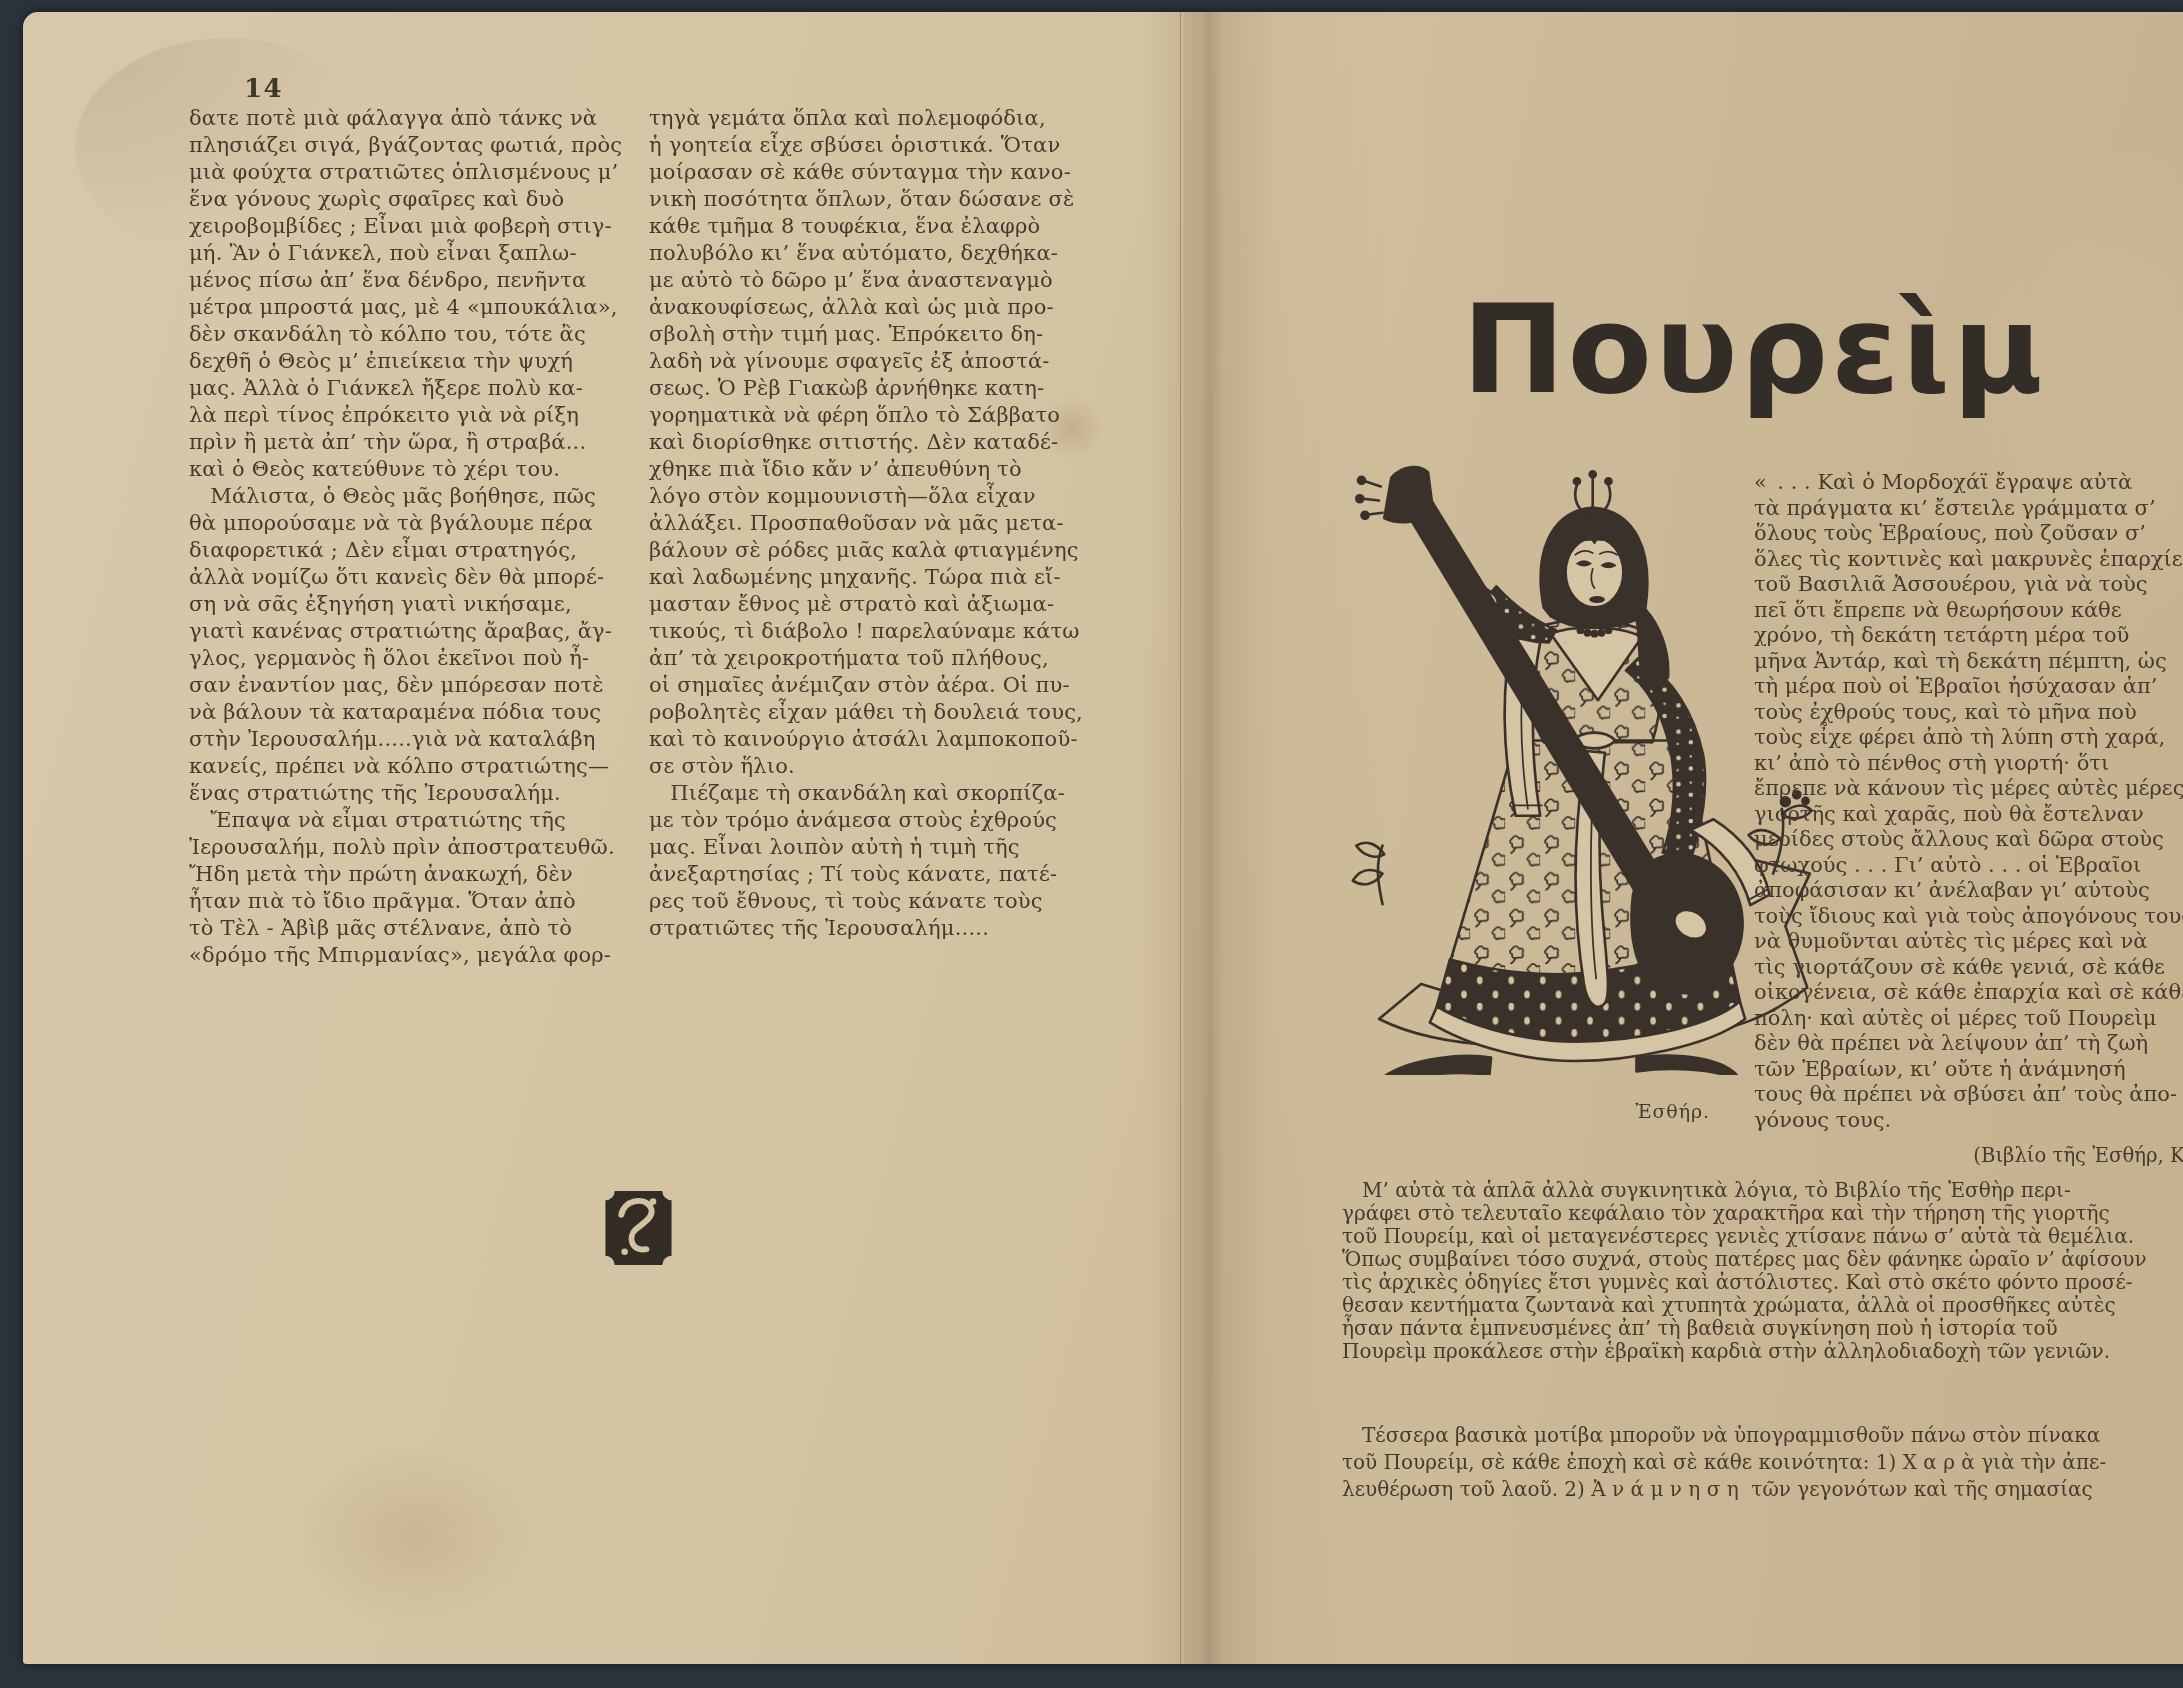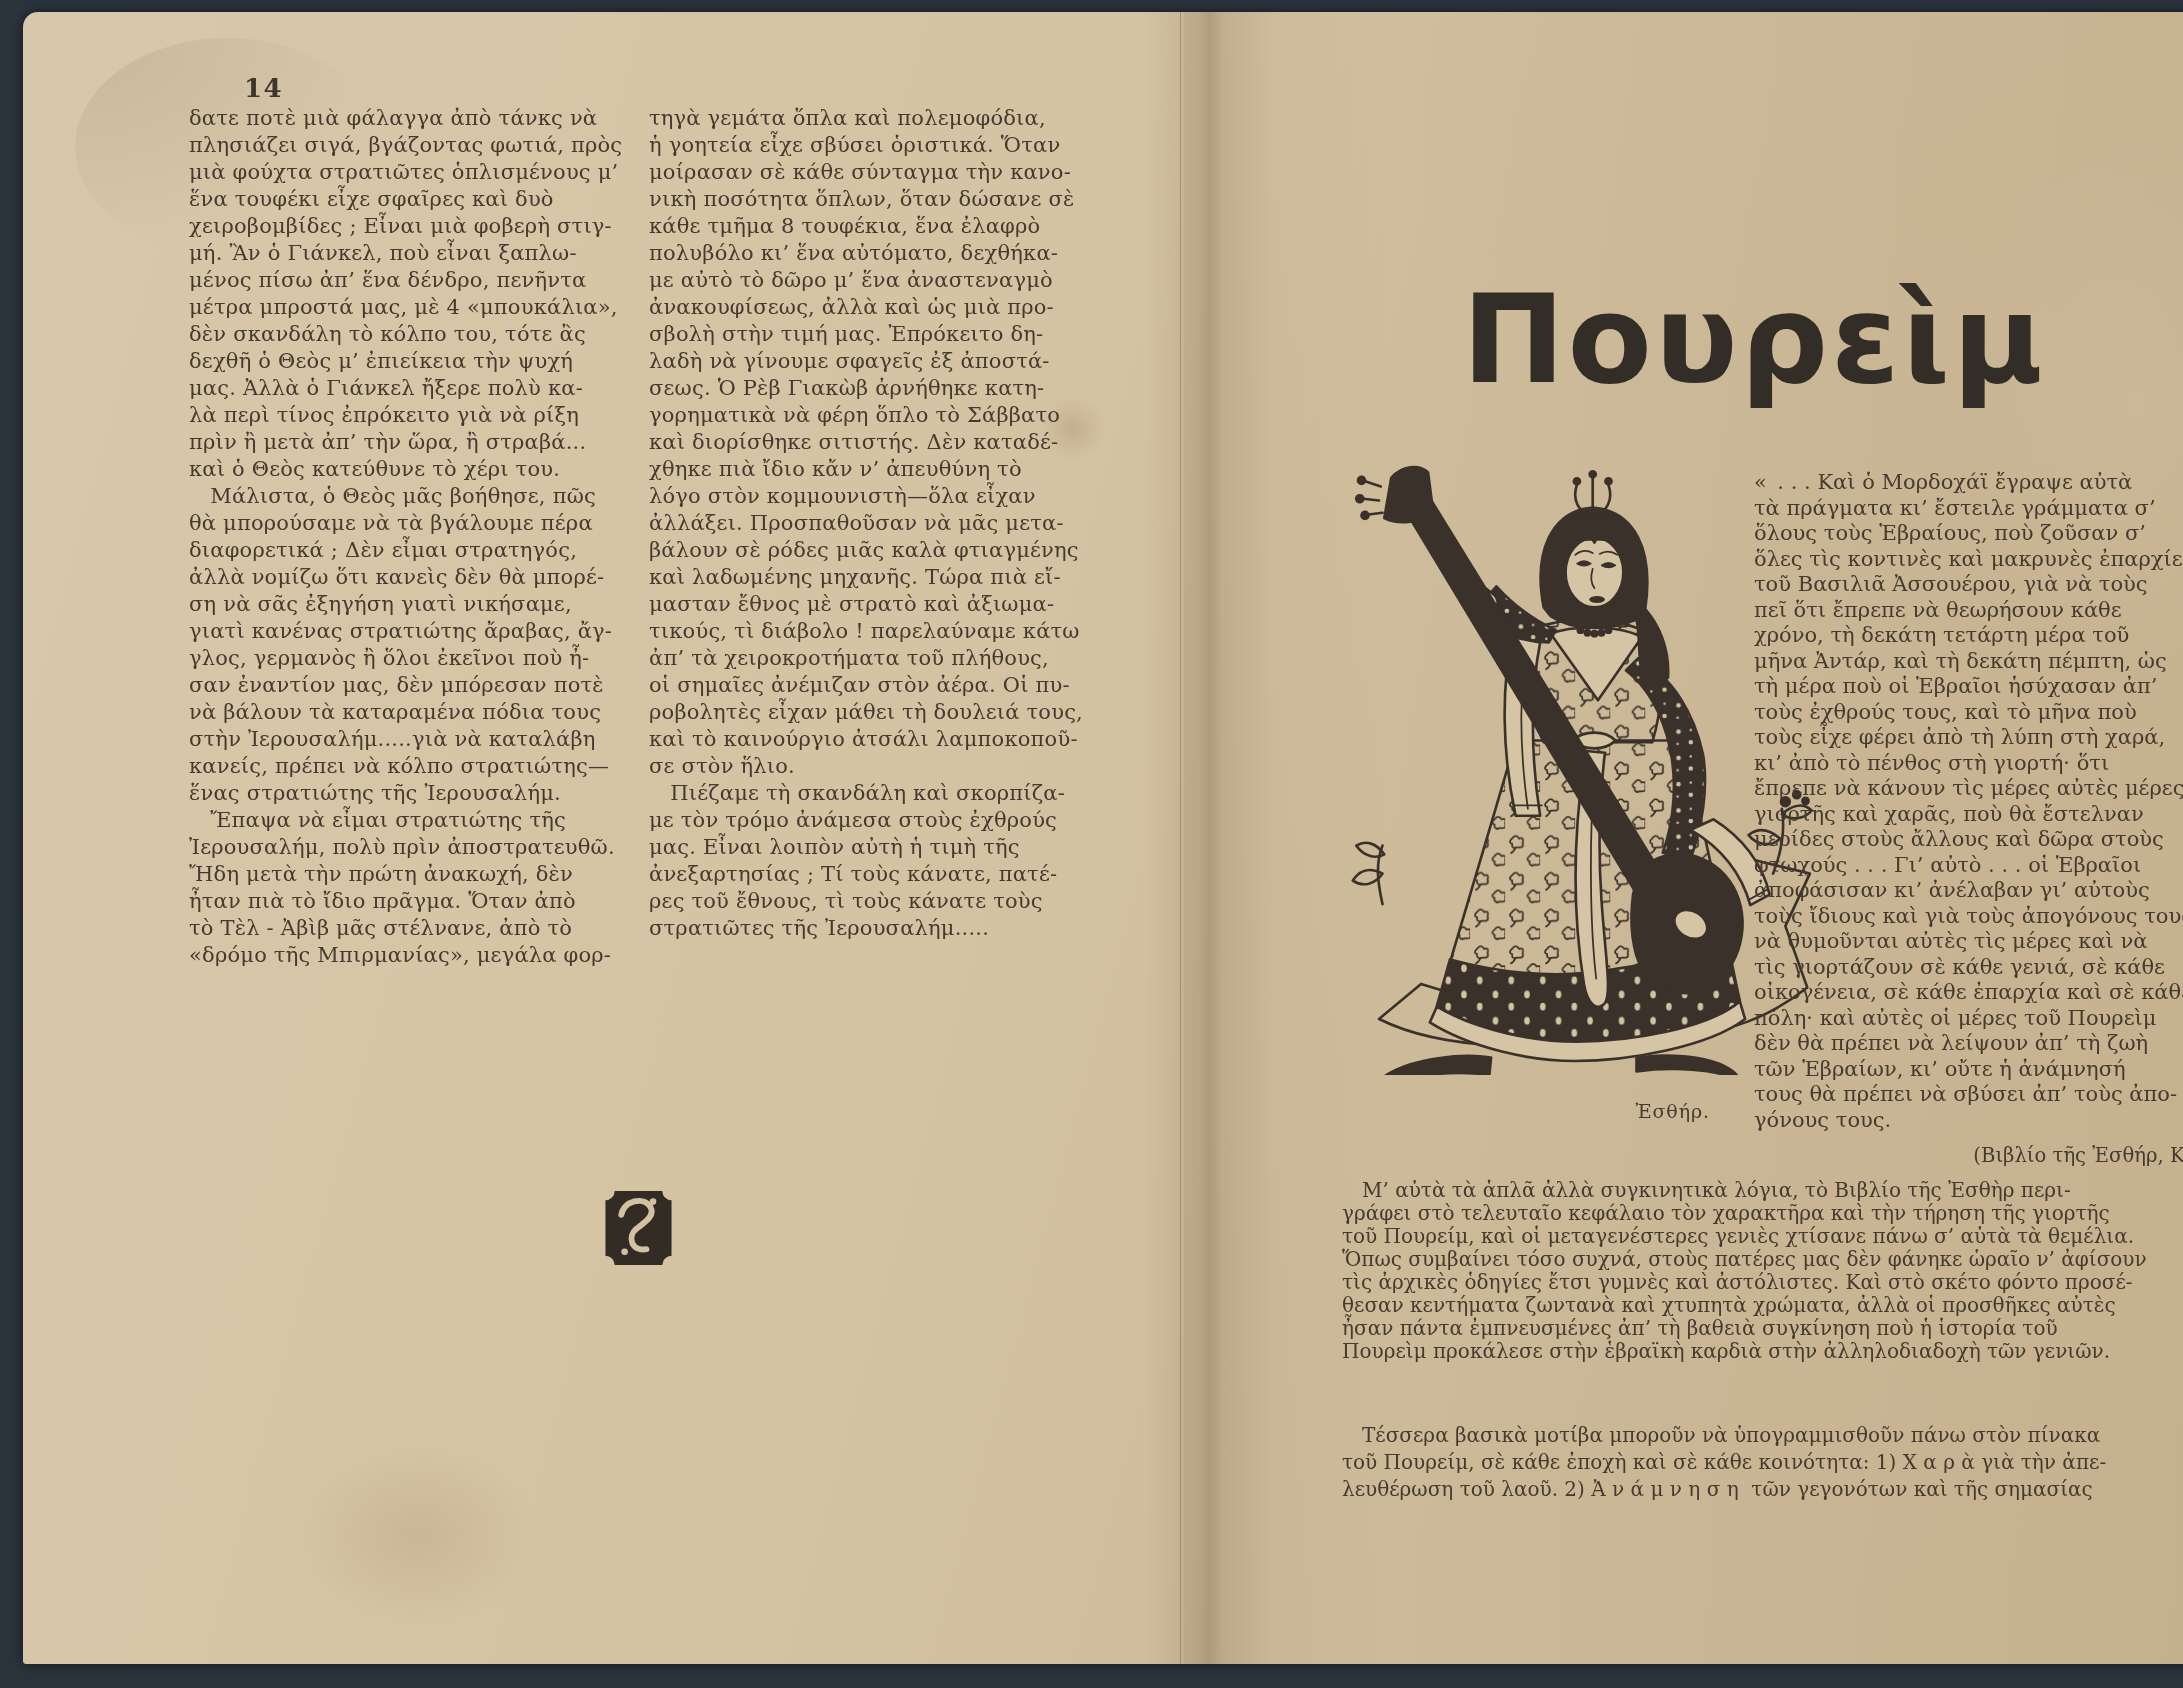--- a/index.html
+++ b/index.html
@@ -49,21 +49,21 @@
   <div class="abs stain" style="left:1017px;top:384px;width:65px;height:65px;background:radial-gradient(circle, rgba(90,60,30,.15), rgba(90,60,30,0) 70%);"></div>
   <div class="abs stain" style="left:52px;top:26px;width:306px;height:218px;background:radial-gradient(ellipse at 0% 0%, rgba(60,45,25,.10), rgba(60,45,25,0) 70%);"></div>
   <div class="abs stain" style="left:1943px;top:131px;width:349px;height:524px;background:radial-gradient(ellipse, rgba(255,246,225,.07), rgba(255,246,225,0) 75%);"></div>
 
   <div class="abs" id="page-number" style="left:221px;top:61px;">14</div>
 
   <div class="abs tcol ink" style="left:160px;top:93px;width:441px;">
       <div class="tline">δατε ποτὲ μιὰ φάλαγγα ἀπὸ τάνκς νὰ</div>
       <div class="tline">πλησιάζει σιγά, βγάζοντας φωτιά, πρὸς</div>
       <div class="tline">μιὰ φούχτα στρατιῶτες ὁπλισμένους μ’</div>
-      <div class="tline">ἕνα τουφέκι εἶχε σφαῖρες καὶ δυὸ</div>
+      <div class="tline">ἕνα γόνους χωρὶς σφαῖρες καὶ δυὸ</div>
       <div class="tline">χειροβομβίδες ; Εἶναι μιὰ φοβερὴ στιγ-</div>
       <div class="tline">μή. Ἂν ὁ Γιάνκελ, ποὺ εἶναι ξαπλω-</div>
       <div class="tline">μένος πίσω ἀπ’ ἕνα δένδρο, πενῆντα</div>
       <div class="tline">μέτρα μπροστά μας, μὲ 4 «μπουκάλια»,</div>
       <div class="tline">δὲν σκανδάλη τὸ κόλπο του, τότε ἂς</div>
       <div class="tline">δεχθῆ ὁ Θεὸς μ’ ἐπιείκεια τὴν ψυχή</div>
       <div class="tline">μας. Ἀλλὰ ὁ Γιάνκελ ἤξερε πολὺ κα-</div>
       <div class="tline">λὰ περὶ τίνος ἐπρόκειτο γιὰ νὰ ρίξη</div>
       <div class="tline">πρὶν ἢ μετὰ ἀπ’ τὴν ὥρα, ἢ στραβά...</div>
       <div class="tline">καὶ ὁ Θεὸς κατεύθυνε τὸ χέρι του.</div>
@@ -123,21 +123,21 @@
 
   <div class="abs" style="left:582px;top:1179px;width:67px;height:74px;">
     <svg width="67" height="74" viewBox="0 0 100 112" xmlns="http://www.w3.org/2000/svg">
       <path d="M0,14 A14,14 0 0 0 14,0 L86,0 A14,14 0 0 0 100,14 L100,98 A14,14 0 0 0 86,112 L14,112 A14,14 0 0 0 0,98 Z" fill="#332c24"></path>
       <path d="M24,36 C28,14 58,8 68,24 C76,38 58,48 46,58 C34,68 38,92 62,88" fill="none" stroke="#d3c2a1" stroke-width="9" stroke-linecap="round"></path>
       <circle cx="72" cy="16" r="5" fill="#d3c2a1"></circle>
       <circle cx="29" cy="92" r="5" fill="#d3c2a1"></circle>
     </svg>
   </div>
 
-  <div class="abs" id="main-title" style="left:1439px;top:266px;text-align:center;">Πουρεὶμ</div>
+  <div class="abs" id="main-title" style="left:1439px;top:276px;text-align:center;">Πουρεὶμ</div>
 
   <div class="abs" style="left:1301px;top:450px;width:498px;height:613px;">
     <svg width="498" height="613" viewBox="0 0 555 700" xmlns="http://www.w3.org/2000/svg">
       <defs>
         <pattern id="flw" width="40" height="42" patternUnits="userSpaceOnUse">
           <g fill="none" stroke="#3a322a" stroke-width="2">
             <path d="M8,10 q4,-6 8,0 q6,-2 4,5 q2,6 -6,5 q-7,2 -6,-4 q-5,-2 0,-6"></path>
             <path d="M12,20 q-2,5 -6,7"></path>
             <path d="M28,30 q4,-6 8,0 q6,-2 4,5 q2,6 -6,5 q-7,2 -6,-4 q-5,-2 0,-6"></path>
             <path d="M32,40 q-2,4 -6,6"></path>

